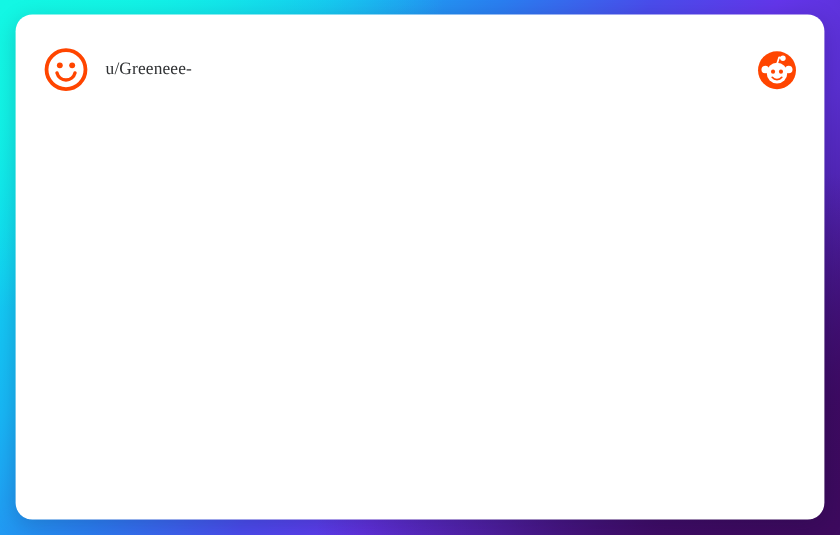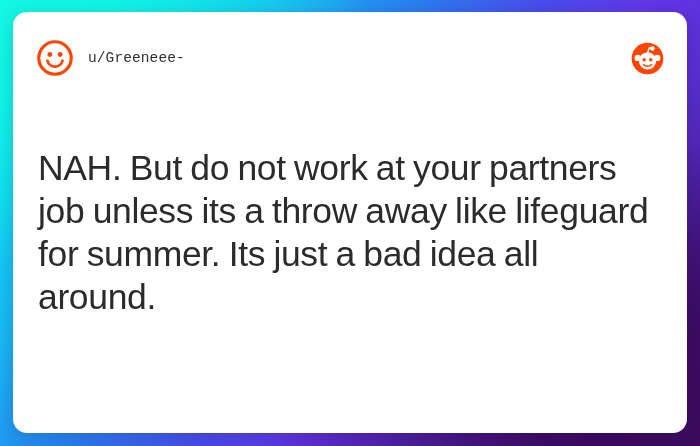--- a/index.html
+++ b/index.html
@@ -66,21 +66,21 @@
     flex: 0 0 38px;
     display: block;
   }
 
   .username {
     margin-left: 14px;
     font-size: 14.5px;
     color: #2f3133;
     letter-spacing: 0.1px;
     white-space: nowrap;
-    font-family: Liberation Mono, monospace;
+    font-family: Liberation Serif, serif;
   }
 
   .header-spacer { flex: 1 1 auto; }
 
   .reddit-logo {
     width: 33px;
     height: 33px;
     flex: 0 0 33px;
     display: block;
   }
@@ -127,17 +127,16 @@
         <circle cx="38.2" cy="23.2" r="4.6" fill="#ffffff"></circle>
         <circle cx="31.2" cy="9.6" r="3.3" fill="#ffffff"></circle>
         <path d="M24 16.4 L26.6 8.4 L31.2 9.6" fill="none" stroke="#ffffff" stroke-width="2.1" stroke-linecap="round" stroke-linejoin="round"></path>
         <circle cx="19.2" cy="25.8" r="2.5" fill="#ff4500"></circle>
         <circle cx="28.8" cy="25.8" r="2.5" fill="#ff4500"></circle>
         <path d="M18.2 32.6 a7.6 7.6 0 0 0 11.6 0" fill="none" stroke="#ff4500" stroke-width="2.1" stroke-linecap="round"></path>
       </svg>
 
     </div>
 
-    <div class="quote">NAH. But do not work at your partners job unless its a throw away like lifeguard for summer. Its just a bad idea all around.</div>
 
   </div>
 
 </div>
 
 </body></html>

